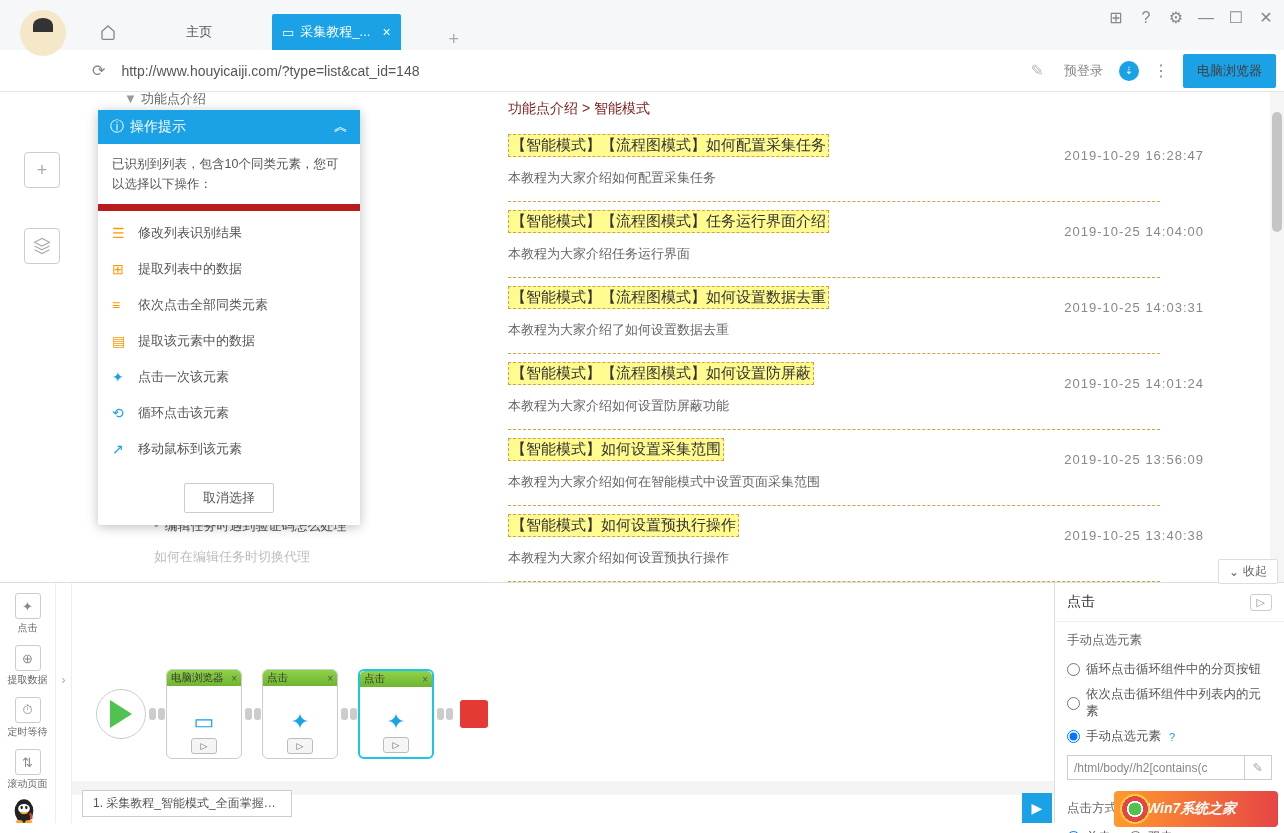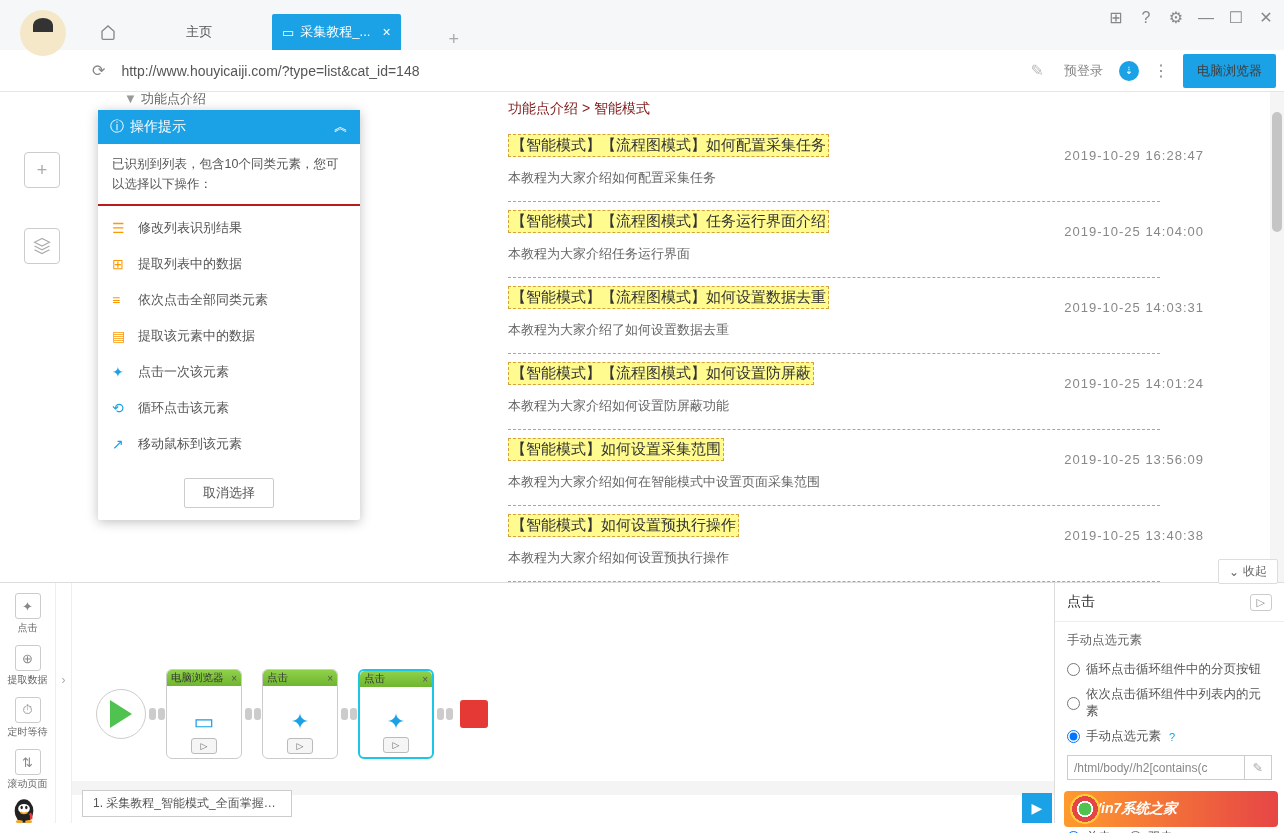--- a/index.html
+++ b/index.html
@@ -38,21 +38,21 @@
 
 
 .tree-snip { position: absolute; left: 40px; top: -2px; color: #666; font-size: 13px; }
 .tree-snip .arrow { color: #999; margin-right: 4px; }
 
 
 .tooltip-panel { position: absolute; left: 14px; top: 18px; width: 262px; background: #fff; box-shadow: 0 2px 12px rgba(0,0,0,0.25); border-radius: 2px; z-index: 10; }
 .tooltip-header { background: #1ba1e6; color: #fff; padding: 8px 12px; display: flex; align-items: center; font-size: 14px; }
 .tooltip-header .info-icon { margin-right: 6px; }
 .tooltip-header .collapse { margin-left: auto; }
-.tooltip-body { padding: 10px 14px; color: #555; font-size: 12.5px; line-height: 1.6; border-bottom: 2px solid #b91c1c; }
+.tooltip-body { padding: 10px 14px; color: #555; font-size: 12.5px; line-height: 1.6; border-bottom: 7px solid #b91c1c; }
 .tooltip-list { padding: 4px 0; }
 .tooltip-item { display: flex; align-items: center; padding: 9px 14px; color: #555; font-size: 13px; cursor: pointer; }
 .tooltip-item .t-icon { width: 18px; color: #ff9800; margin-right: 8px; font-size: 14px; }
 .tooltip-item:nth-child(5) .t-icon,
 .tooltip-item:nth-child(6) .t-icon,
 .tooltip-item:nth-child(7) .t-icon { color: #1ba1e6; }
 .tooltip-footer { padding: 12px; text-align: center; }
 .cancel-btn { border: 1px solid #ccc; background: #fff; padding: 5px 18px; font-size: 13px; color: #555; border-radius: 2px; cursor: pointer; }
 
 
@@ -107,21 +107,21 @@
 .radio-row { display: flex; align-items: center; padding: 4px 0; gap: 6px; }
 .radio-row input { margin: 0; }
 .helper-q { color: #1ba1e6; font-size: 11px; margin-left: 2px; }
 .xpath-row { display: flex; margin-top: 6px; }
 .xpath-input { flex: 1; border: 1px solid #ccc; padding: 4px 6px; font-size: 12px; color: #888; }
 .xpath-edit { border: 1px solid #ccc; border-left: none; padding: 4px 8px; color: #aaa; }
 
 .play-bar { position: absolute; right: 232px; bottom: 0; width: 30px; height: 30px; background: #1ba1e6; color: #fff; display: flex; align-items: center; justify-content: center; font-size: 14px; }
 
 .qq-icon { position: absolute; left: 10px; bottom: 8px; width: 28px; height: 28px; }
-.watermark { position: absolute; right: 6px; bottom: 6px; width: 214px; height: 36px; background: linear-gradient(90deg,#ff9a2e,#e64545); border-radius: 4px; color: #fff; font-size: 14px; display: flex; align-items: center; padding-left: 24px; font-style: italic; font-weight: bold; }
+.watermark { position: absolute; right: 6px; bottom: 6px; width: 164px; height: 36px; background: linear-gradient(90deg,#ff9a2e,#e64545); border-radius: 4px; color: #fff; font-size: 14px; display: flex; align-items: center; padding-left: 33px; font-style: italic; font-weight: bold; }
 .watermark::before { content: ''; position: absolute; left: 6px; top: 3px; width: 30px; height: 30px; background: radial-gradient(circle,#4fc24f 30%,#fff 31% 38%,#e64545 39% 60%,#ffcd3c 61% 80%,#1ba1e6 81%); border-radius: 50%; }
 </style>
 </head>
 <body>
 
 <div class="titlebar">
   <div class="avatar"></div>
   <div class="tabs-row">
     <div class="tab-home-icon">
       <svg width="16" height="16" viewBox="0 0 24 24" fill="none" stroke="currentColor" stroke-width="2">
@@ -206,20 +206,25 @@
         <div class="tooltip-item">
             <span class="t-icon">↗</span>
             <span>移动鼠标到该元素</span>
           </div>
       </div>
       <div class="tooltip-footer">
         <button class="cancel-btn">取消选择</button>
       </div>
     </div>
 
+    <div class="side-tree">
+      <div class="side-tree-item"><span>的网页</span></div>
+      <div class="side-tree-item"><span class="dot">•</span><span>编辑任务时遇到验证码怎么处理</span></div>
+      <div class="side-tree-item" style="opacity:.4"><span>如何在编辑任务时切换代理</span></div>
+    </div>
 
     <div class="articles">
       <div class="breadcrumb">功能点介绍 &gt; 智能模式</div>
       <div id="article-container">
           <div class="article"><span class="article-title">【智能模式】【流程图模式】如何配置采集任务</span>
     <div class="article-desc">本教程为大家介绍如何配置采集任务</div>
     <div class="article-date">2019-10-29 16:28:47</div></div>
           <div class="article"><span class="article-title">【智能模式】【流程图模式】任务运行界面介绍</span>
     <div class="article-desc">本教程为大家介绍任务运行界面</div>
     <div class="article-date">2019-10-25 14:04:00</div></div>

